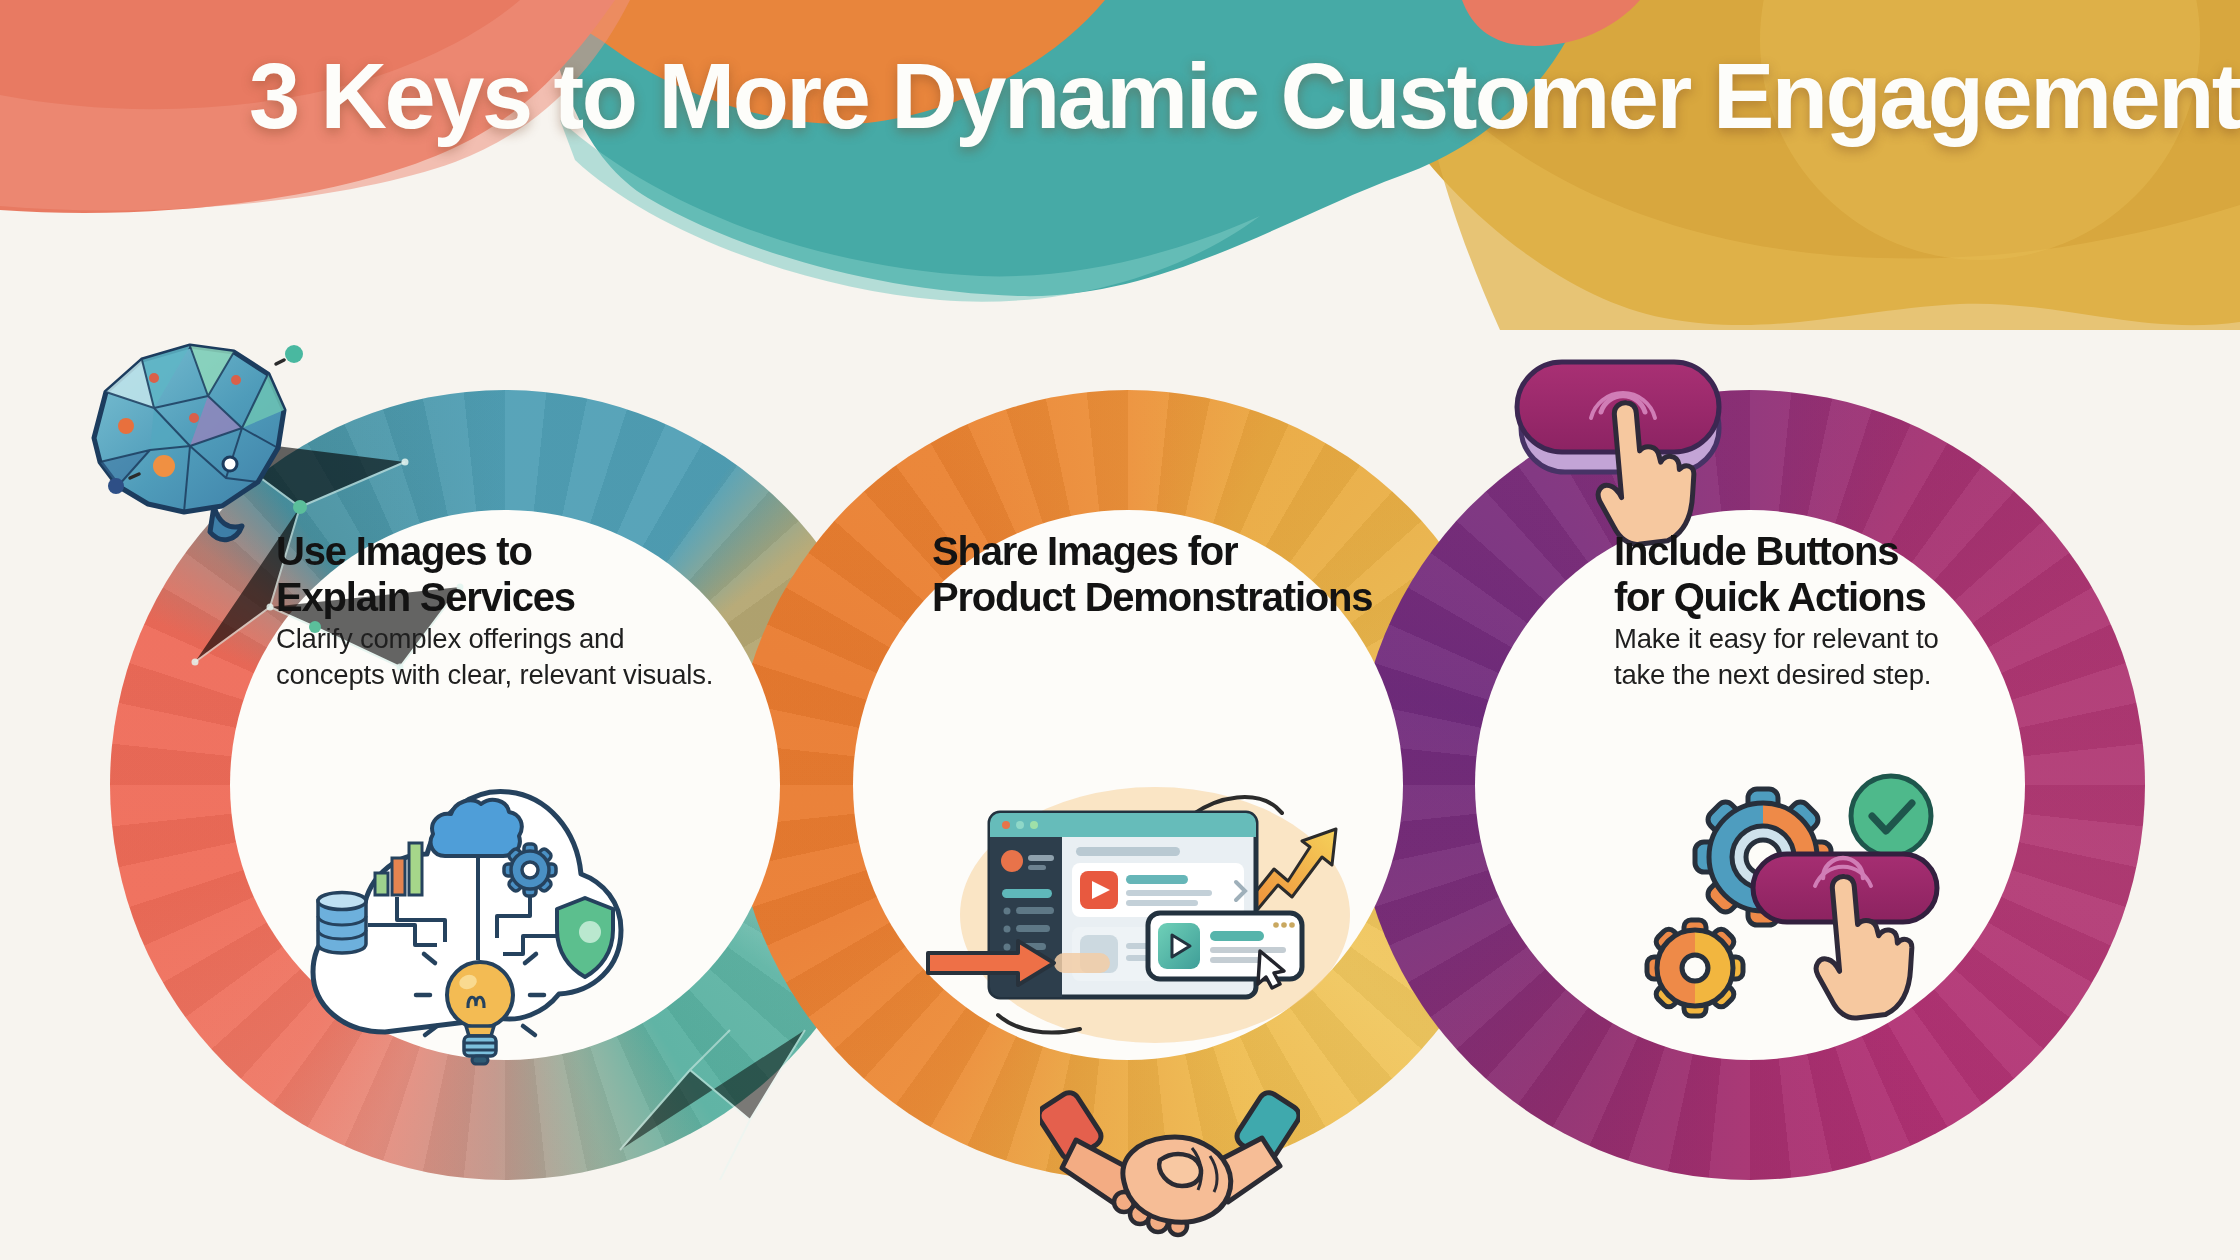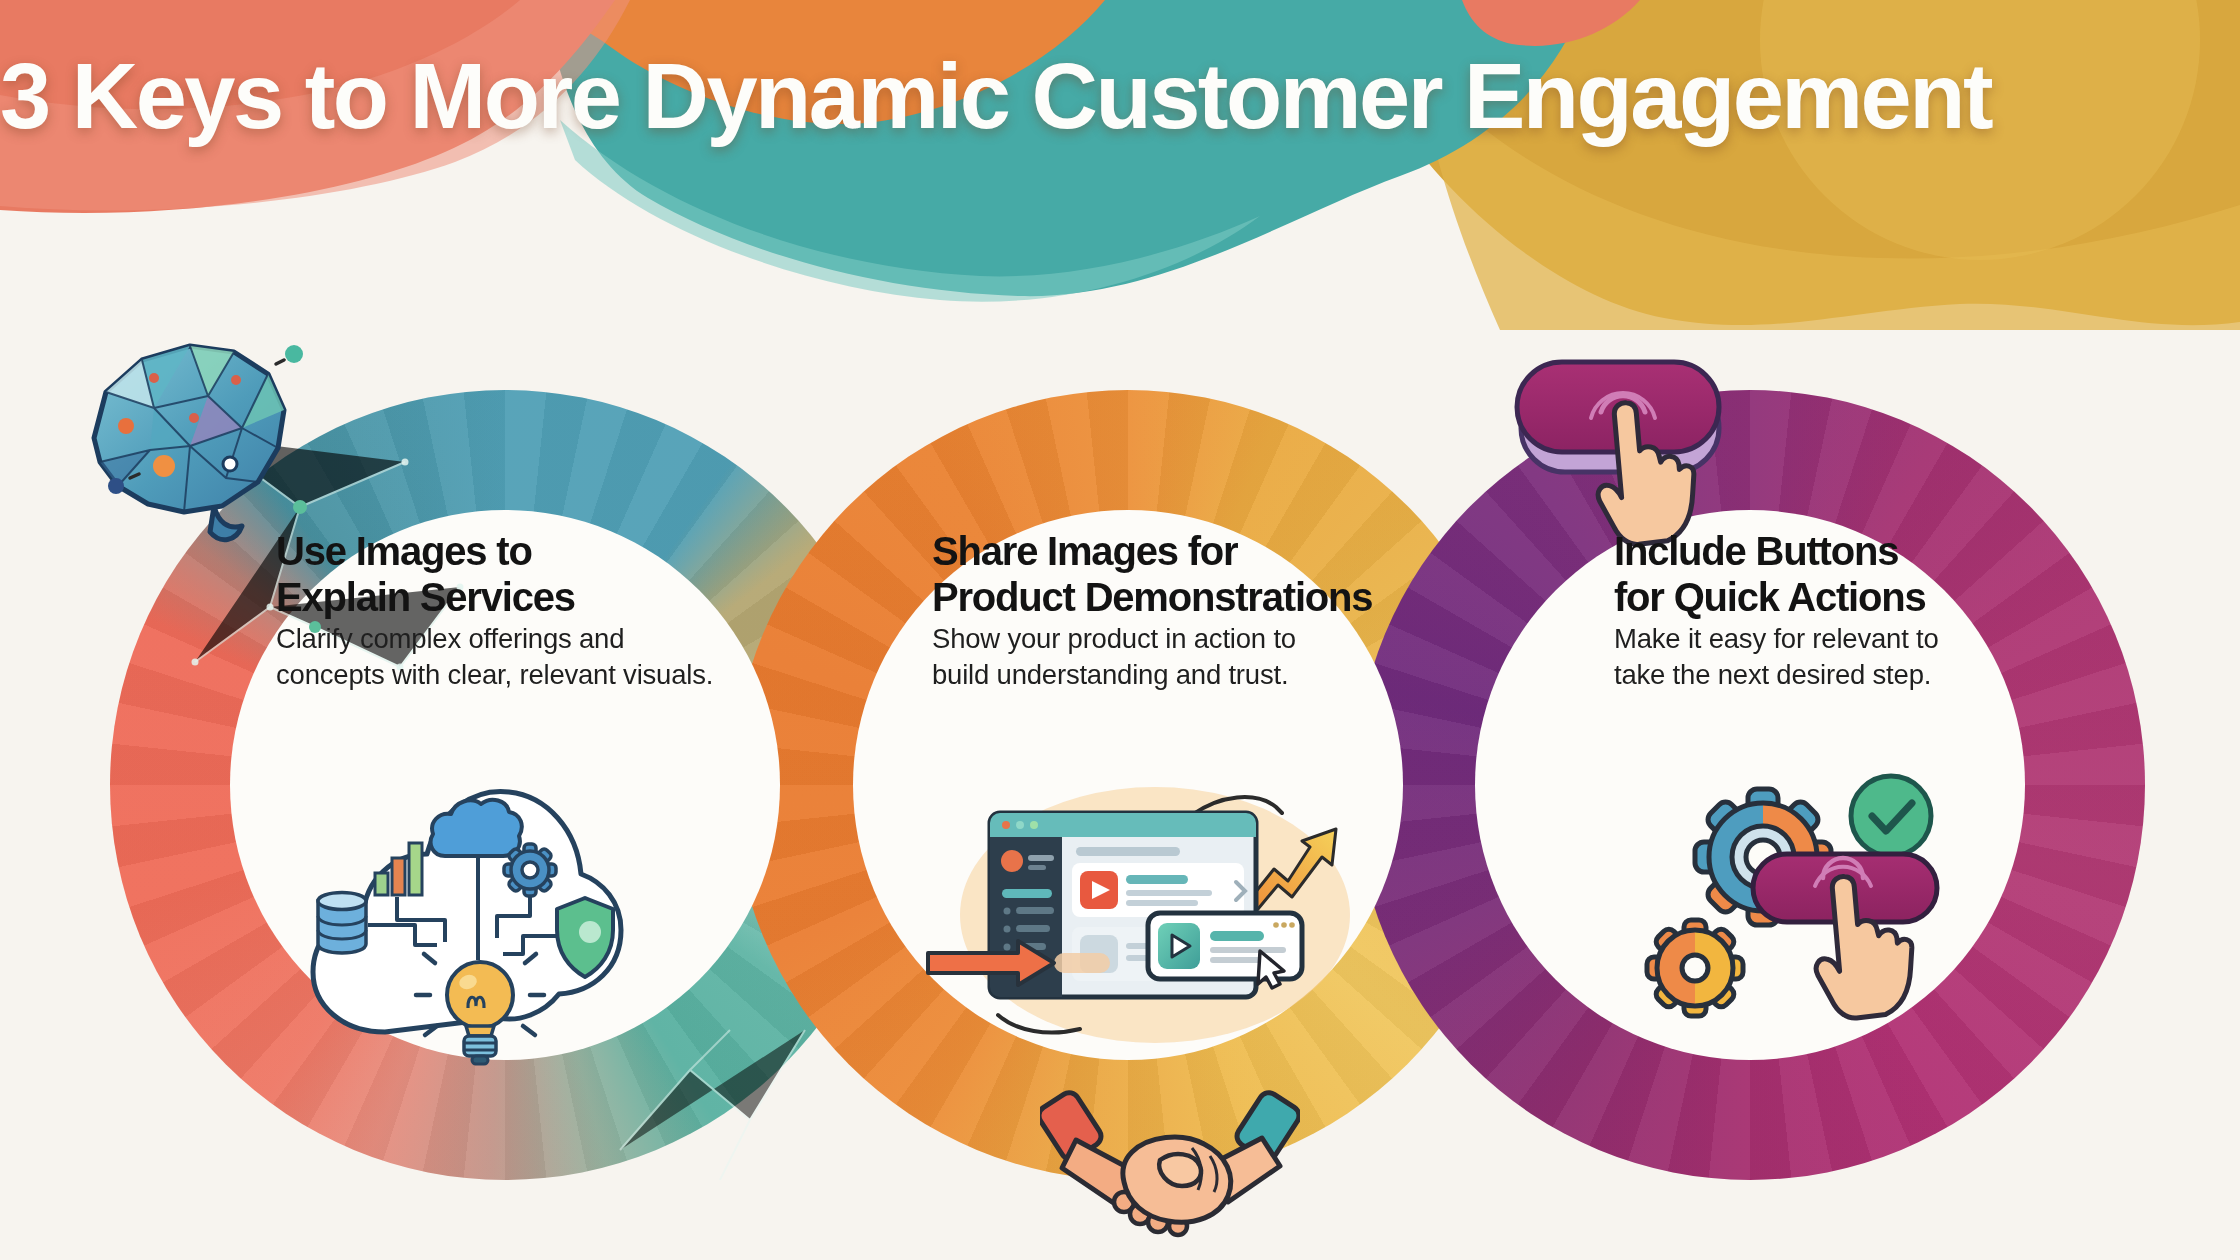--- a/index.html
+++ b/index.html
@@ -5,21 +5,21 @@
   html,body{margin:0;padding:0}
   body{
     width:2240px;height:1260px;overflow:hidden;position:relative;
     background:#f7f4ef;
     font-family:"Liberation Sans", sans-serif;
   }
   .abs{position:absolute}
   
   #banner{left:0;top:0}
   #title{
-    left:0;top:44px;width:2240px;text-align:left;
+    left:0;top:44px;width:2240px;text-align:right;
     font-size:92px;font-weight:bold;letter-spacing:-2.5px;
     color:#fdfdfa;text-shadow:0 4px 12px rgba(110,60,30,.38);
     white-space:nowrap;
   }
   
   .ring{position:absolute;width:790px;height:790px;border-radius:50%;top:390px}
   .ring::after{content:"";position:absolute;inset:0;border-radius:50%;
     background:repeating-conic-gradient(rgba(255,255,255,.055) 0deg 6deg, rgba(40,40,40,.04) 6deg 12deg);}
   #ring1{left:110px;background:conic-gradient(from 0deg,
     #4f9fb5 0deg,#4f9fb5 35deg,#b4a671 52deg,#b4a671 62deg,#93ccc2 78deg,
@@ -344,24 +344,20 @@
     <span class="bl">Clarify complex offerings and</span>
     <span class="bl">concepts with clear, relevant visuals.</span>
   </div>
 </div>
 
 <div id="card2" class="card-text">
   <div class="card-heading">
     <span class="hl">Share Images for</span>
     <span class="hl">Product Demonstrations</span>
   </div>
-  <div class="card-body">
-    <span class="bl">Show your product in action to</span>
-    <span class="bl">build understanding and trust.</span>
-  </div>
 </div>
 
 <div id="card3" class="card-text">
   <div class="card-heading">
     <span class="hl">Include Buttons</span>
     <span class="hl">for Quick Actions</span>
   </div>
   <div class="card-body">
     <span class="bl">Make it easy for relevant to</span>
     <span class="bl">take the next desired step.</span>

